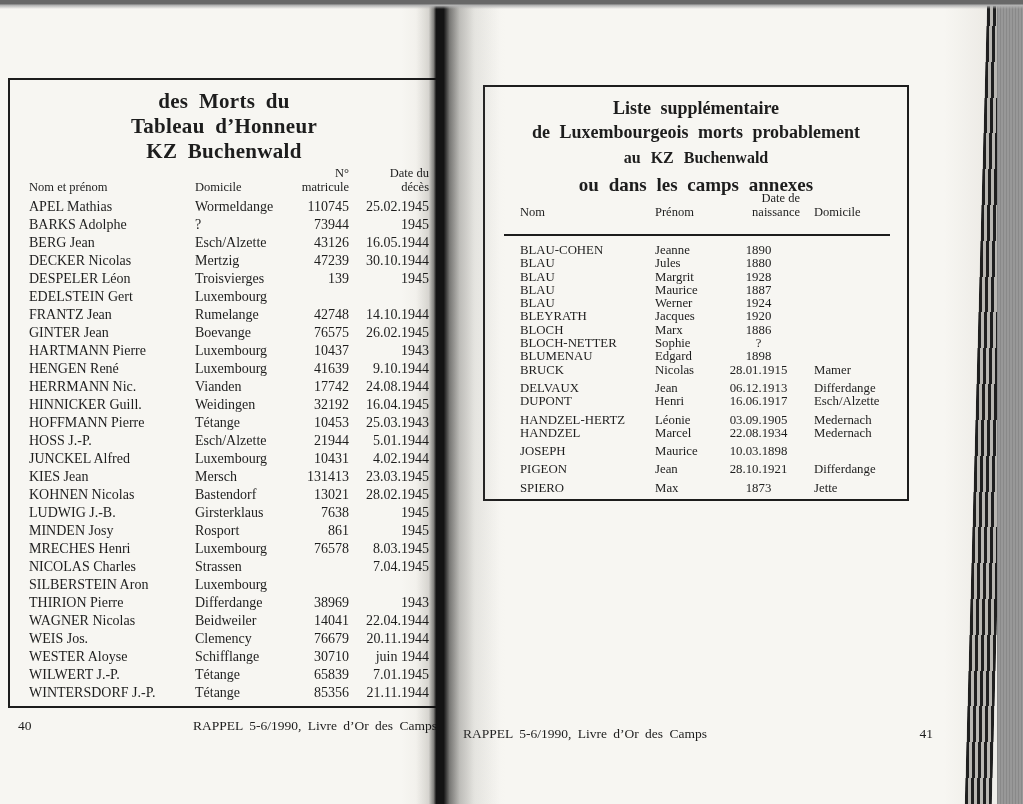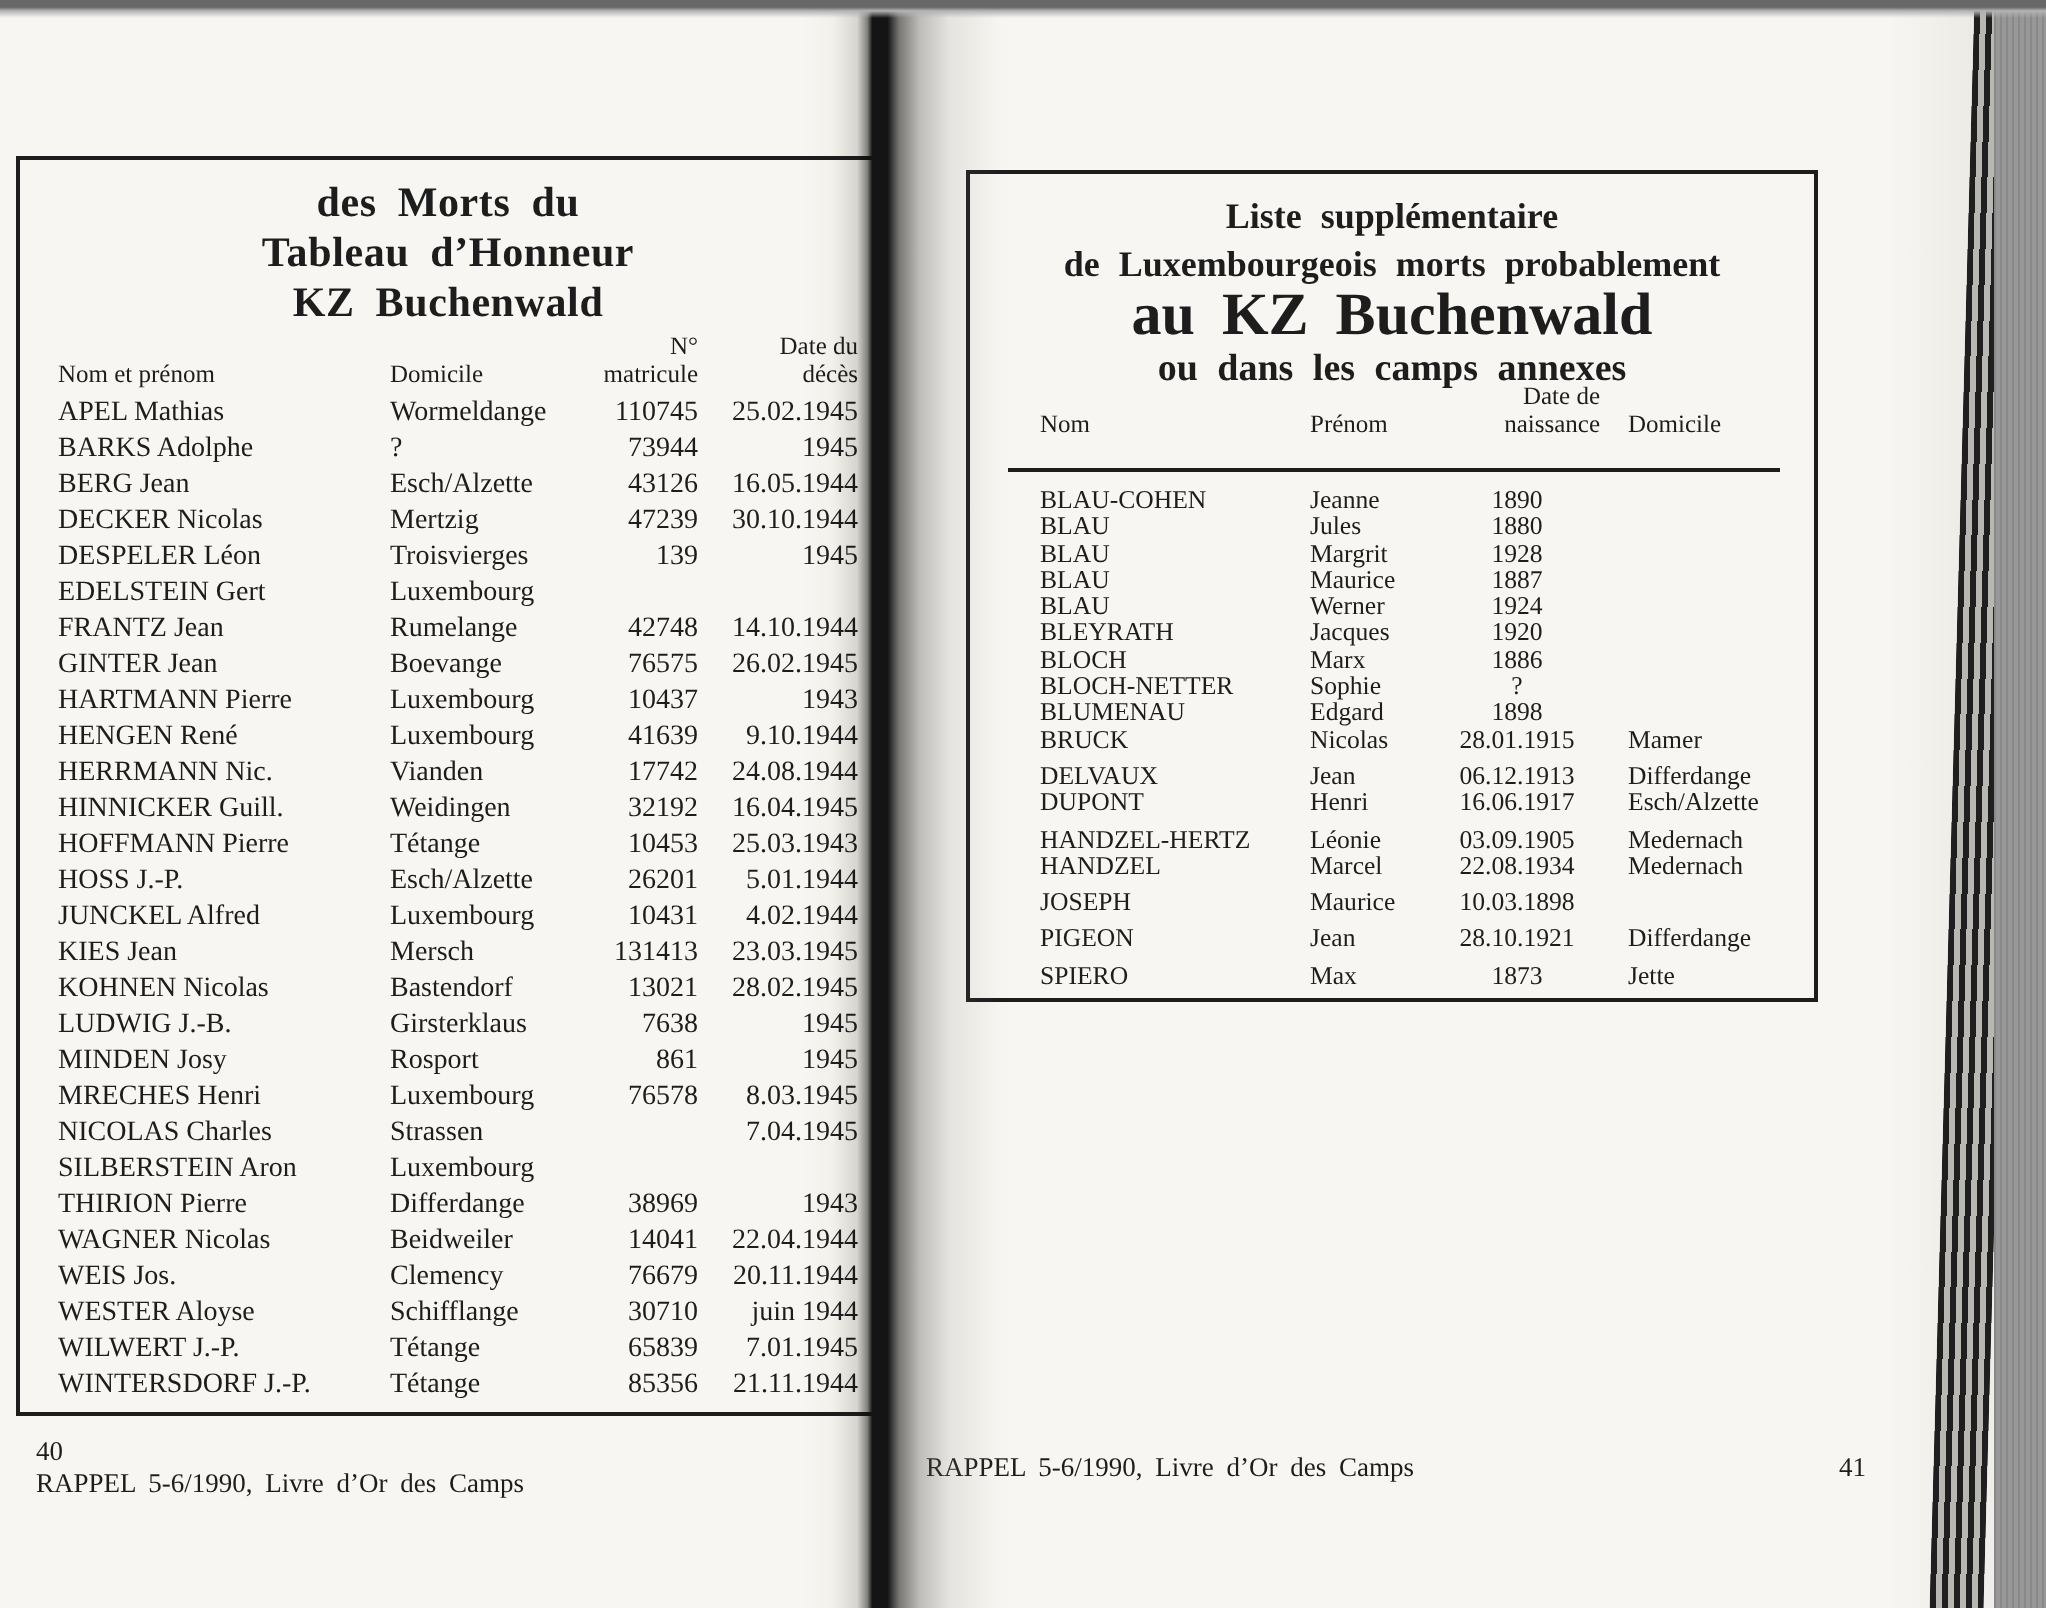--- a/index.html
+++ b/index.html
@@ -36,35 +36,35 @@
   .lt-head{position:absolute;top:86px;left:0;right:0;font-size:12.5px;line-height:14px;align-items:end;}
   .lt-head .r{text-align:right;}
   .lt-rows{position:absolute;top:118px;left:0;right:0;}
   .lt-row{font-size:14px;line-height:18px;}
   .lt-row .r{text-align:right;}
 
   
   .rp-title{position:absolute;top:10px;left:0;right:0;text-align:center;font-weight:bold;word-spacing:5px;}
   .rp-title .t1{font-size:18px;line-height:23px;}
   .rp-title .t2{font-size:18px;line-height:24px;}
-  .rp-title .t3{font-size:30px;line-height:28px;word-spacing:6px;}
+  .rp-title .t3{font-size:16px;line-height:28px;word-spacing:6px;}
   .rp-title .t4{font-size:19px;line-height:25px;}
   .rt-grid{display:grid;grid-template-columns:135px 62px 83px 14px auto;padding-left:35px;}
   .rt-head{position:absolute;top:104px;left:0;right:0;font-size:12.5px;line-height:14px;align-items:end;}
   .rt-head .r{text-align:right;}
   .rt-rule{position:absolute;top:147px;left:19px;width:386px;height:2px;background:#1d1d1d;}
   .rt-rows{position:absolute;top:157px;left:0;right:0;}
   .rt-row{font-size:12.8px;line-height:13.3px;}
   .rt-row .r{text-align:center;}
   .rt-row[data-gap="y"]{margin-top:5px;}
 
   
   .footer{position:absolute;display:flex;justify-content:space-between;
     font-size:13.5px;word-spacing:3px;}
-  #footer-left{left:18px;top:718px;width:419px;flex-direction:column;}
+  #footer-left{left:18px;top:718px;width:419px;}
   #footer-right{left:463px;top:726px;width:470px;}
 </style>
 </head>
 <body>
 
 <div id="scan">
 
   <div id="page-left" class="page"></div>
   <div id="page-right" class="page"></div>
 
@@ -177,21 +177,21 @@
         <div class="lt-grid lt-row">
           <div>HOFFMANN Pierre</div>
           <div>Tétange</div>
           <div class="r">10453</div>
           <div class="r">25.03.1943</div>
         </div>
 
         <div class="lt-grid lt-row">
           <div>HOSS J.-P.</div>
           <div>Esch/Alzette</div>
-          <div class="r">26201</div>
+          <div class="r">21944</div>
           <div class="r">5.01.1944</div>
         </div>
 
         <div class="lt-grid lt-row">
           <div>JUNCKEL Alfred</div>
           <div>Luxembourg</div>
           <div class="r">10431</div>
           <div class="r">4.02.1944</div>
         </div>
 

